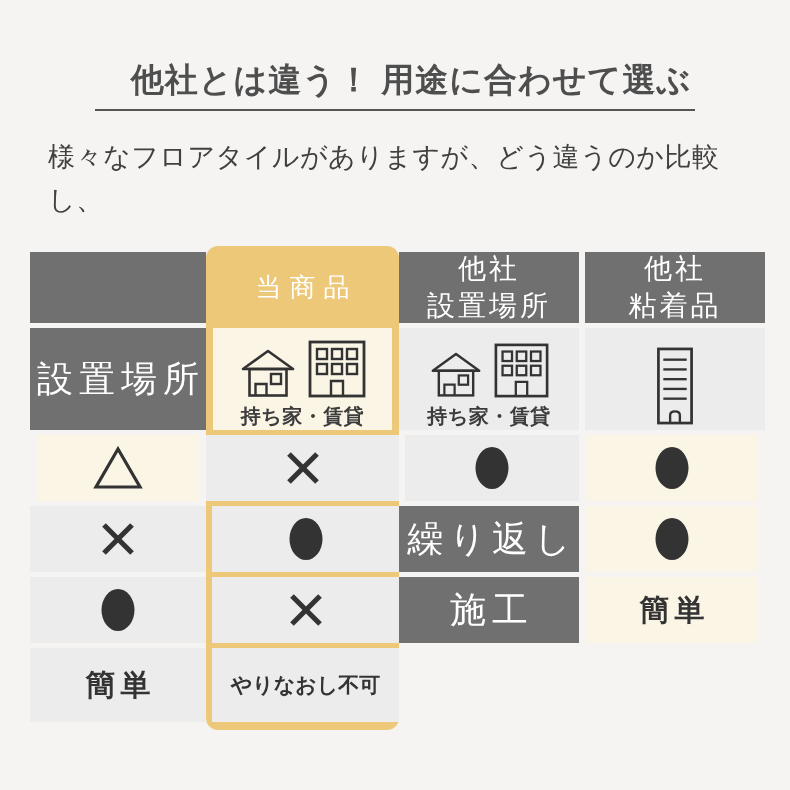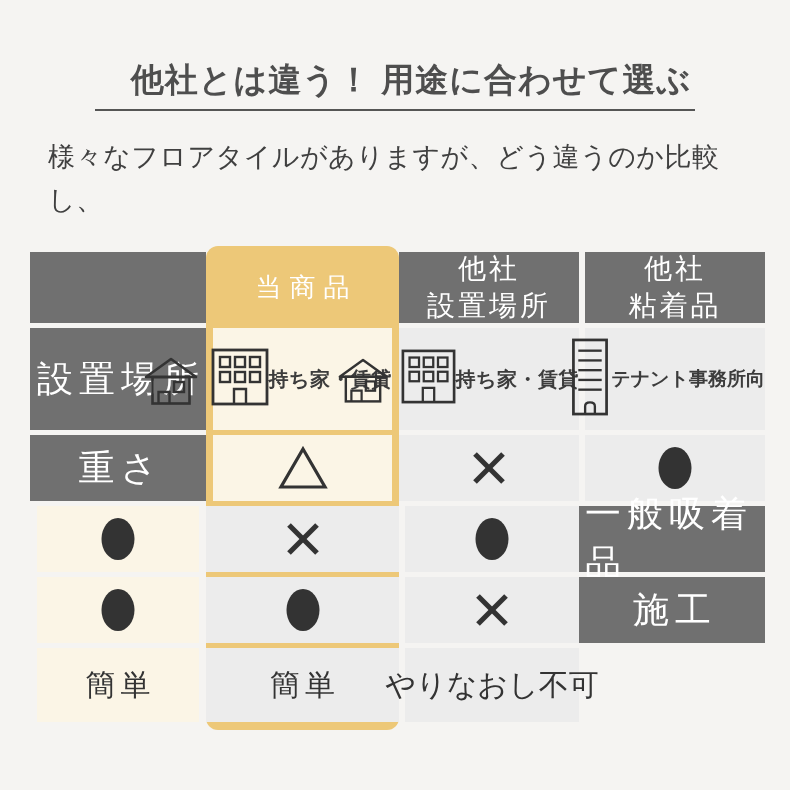--- a/index.html
+++ b/index.html
@@ -73,29 +73,29 @@
     background:var(--header-gray);
     color:var(--white);
     font-size:36px;font-weight:500;letter-spacing:6px;padding-left:6px;
   }
   .data{background:var(--cell-gray);}
   .data.hl{
     background:var(--cream);
     margin-left:7px;margin-right:7px;
   }
   .col4{margin-left:6px;}
-  .place-cell{flex-direction:row;justify-content:flex-end;font-family:Liberation Serif, serif;}
+  .place-cell{flex-direction:column;justify-content:flex-end;font-family:Liberation Serif, serif;}
   .icon-row{display:flex;align-items:flex-end;gap:12px;margin-bottom:5px;}
   .caption{
     font-size:20px;font-weight:600;letter-spacing:0.5px;color:#3c3c3c;
     white-space:nowrap;
   }
   .caption.small{font-size:19px;letter-spacing:0;}
-  .easy-text{font-size:30px;font-weight:400;letter-spacing:5px;padding-left:5px;color:var(--mark-dark);}
-  .noredo-text{font-size:30px;font-weight:400;color:var(--mark-dark);white-space:nowrap;}
+  .easy-text{font-size:30px;font-weight:700;letter-spacing:5px;padding-left:5px;color:var(--mark-dark);}
+  .noredo-text{font-size:21px;font-weight:700;color:var(--mark-dark);white-space:nowrap;}
   svg{display:block;}
 </style>
 </head>
 <body>
 
 <div class="page-title">他社とは違う！ 用途に合わせて選ぶ</div>
 <div class="title-rule"></div>
 <div class="subtitle">
   <div>様々なフロアタイルがありますが、どう違うのか比較し、</div>
 </div>
@@ -173,24 +173,22 @@
             <rect x="4" y="2" width="34" height="76" fill="none" stroke="var(--mark-dark)" stroke-width="2.8"></rect>
             <line x1="9" y1="13" x2="33" y2="13" stroke="var(--mark-dark)" stroke-width="2.4"></line>
             <line x1="9" y1="23" x2="33" y2="23" stroke="var(--mark-dark)" stroke-width="2.4"></line>
             <line x1="9" y1="33" x2="33" y2="33" stroke="var(--mark-dark)" stroke-width="2.4"></line>
             <line x1="9" y1="43" x2="33" y2="43" stroke="var(--mark-dark)" stroke-width="2.4"></line>
             <line x1="9" y1="53" x2="33" y2="53" stroke="var(--mark-dark)" stroke-width="2.4"></line>
             <path d="M16 78 V70 q0,-4 5,-4 q5,0 5,4 V78" fill="none" stroke="var(--mark-dark)" stroke-width="2.4"></path>
           </svg>
         </span>
       </div>
-      <div class="caption small">テナント事務所向</div>
-    </div>
-
-    <div class="cell label-cell">重さ</div>
+    </div>
+
     <div class="cell data hl">
       <span>
         <svg width="50" height="44" viewBox="0 0 50 44">
           <polygon points="25,3 47,41 3,41" fill="none" stroke="var(--mark-dark)" stroke-width="3.2" stroke-linejoin="miter"></polygon>
         </svg>
       </span>
     </div>
     <div class="cell data">
       <span>
         <svg width="36" height="36" viewBox="0 0 36 36">
@@ -223,21 +221,21 @@
       </span>
     </div>
     <div class="cell data col4">
       <span>
         <svg width="36" height="44" viewBox="0 0 36 44">
           <ellipse cx="18" cy="22" rx="16.5" ry="21" fill="var(--mark-dark)"></ellipse>
         </svg>
       </span>
     </div>
 
-    <div class="cell label-cell">一般吸着品</div>
+    <div class="cell label-cell">繰り返し</div>
     <div class="cell data hl">
       <span>
         <svg width="36" height="44" viewBox="0 0 36 44">
           <ellipse cx="18" cy="22" rx="16.5" ry="21" fill="var(--mark-dark)"></ellipse>
         </svg>
       </span>
     </div>
     <div class="cell data">
       <span>
         <svg width="36" height="44" viewBox="0 0 36 44">

